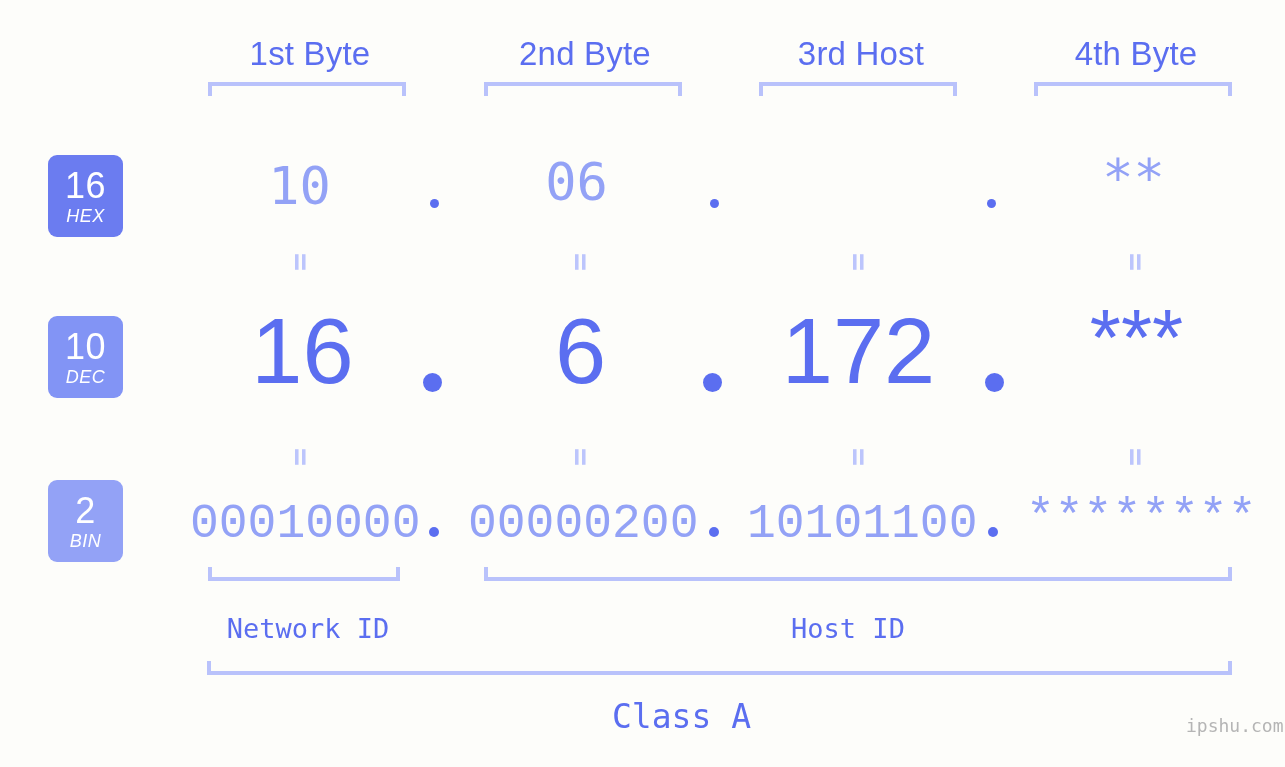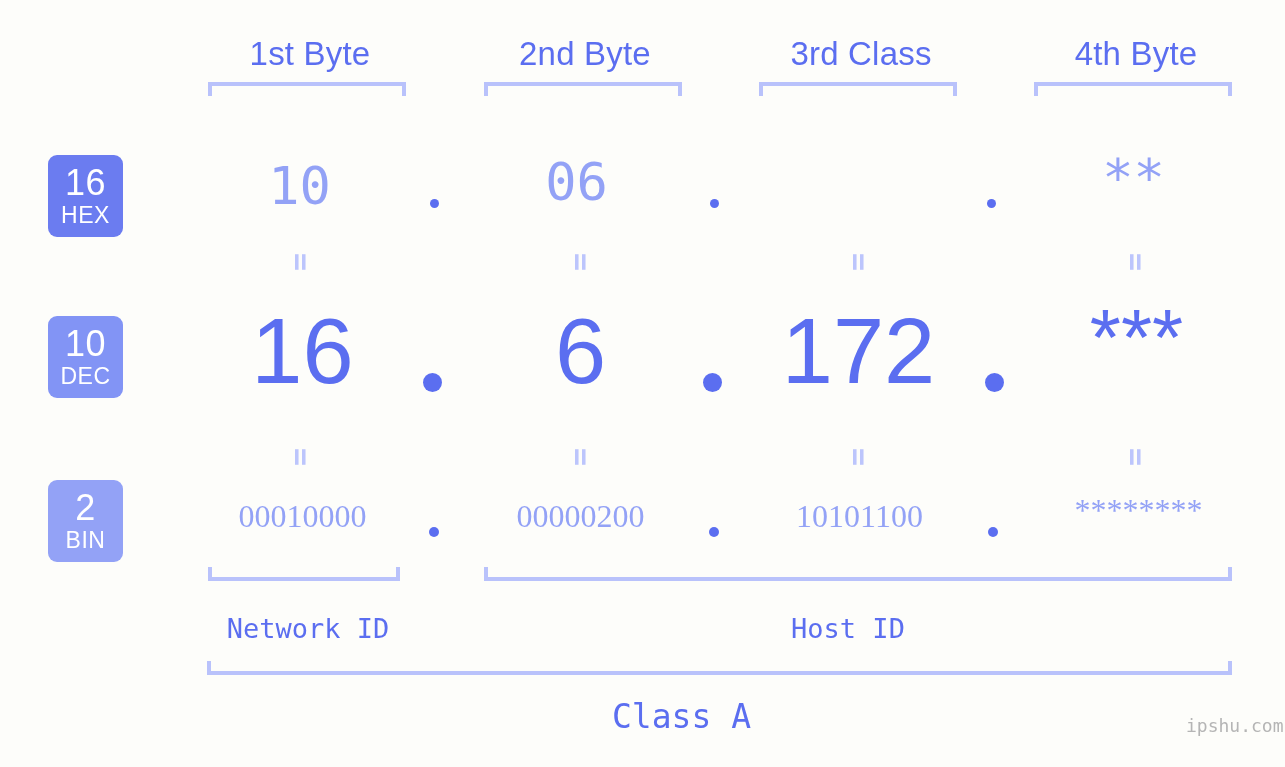--- a/index.html
+++ b/index.html
@@ -45,32 +45,32 @@
     width:75px;height:82px;
     border-radius:9px;
     color:#ffffff;
     display:flex;
     flex-direction:column;
     align-items:center;
     justify-content:center;
     line-height:1;
   }
   .badge .num{font-size:36px;font-weight:400;letter-spacing:.5px;}
-  .badge .lbl{font-size:23px;font-weight:400;margin-top:3px;letter-spacing:.5px;}
+  .badge .lbl{font-size:18px;font-weight:400;margin-top:3px;letter-spacing:.5px;font-style:italic;}
 
   
   .val{
     text-align:center;
     white-space:nowrap;
     color:#93a2f6;
     line-height:1;
   }
   .val.hex{font-size:52px;font-family:"DejaVu Sans Mono","Liberation Mono",monospace;}
   .val.dec{font-size:92px;font-weight:400;color:#5b6ef0;font-family:"Liberation Sans",sans-serif;}
-  .val.bin{font-size:32px;font-family:Liberation Serif, serif;color:#93a2f6;}
+  .val.bin{font-size:48px;font-family:Liberation Mono, monospace;color:#93a2f6;}
   .val.masked{color:#93a2f6;}
   .dec.masked{color:#5b6ef0;}
 
   
   .dot{
     background:#5b6ef0;
     border-radius:50%;
   }
   .dot.small{width:9px;height:9px;}
   .dot.big{width:19px;height:19px;}
@@ -108,21 +108,21 @@
     white-space:nowrap;
   }
 </style>
 </head>
 <body>
 
 <div id="stage">
 
   <div class="abs byte-head" style="left:190px;top:35px;width:240px;">1st Byte</div>
   <div class="abs byte-head" style="left:465px;top:35px;width:240px;">2nd Byte</div>
-  <div class="abs byte-head" style="left:741px;top:35px;width:240px;">3rd Class</div>
+  <div class="abs byte-head" style="left:741px;top:35px;width:240px;">3rd Host</div>
   <div class="abs byte-head" style="left:1016px;top:35px;width:240px;">4th Byte</div>
 
   <div class="abs bracket-down" style="left:208px;top:82px;width:198px;"></div>
   <div class="abs bracket-down" style="left:484px;top:82px;width:198px;"></div>
   <div class="abs bracket-down" style="left:759px;top:82px;width:198px;"></div>
   <div class="abs bracket-down" style="left:1034px;top:82px;width:198px;"></div>
 
   <div class="abs badge" style="left:48px;top:155px;background:#6b7cf0;">
     <span class="num">16</span>
     <span class="lbl">HEX</span>

